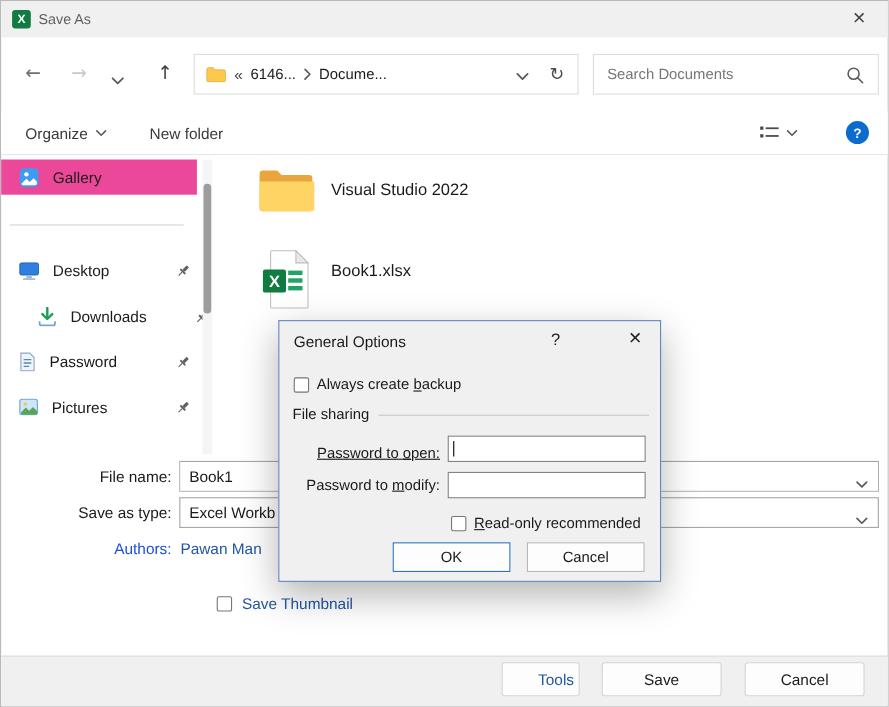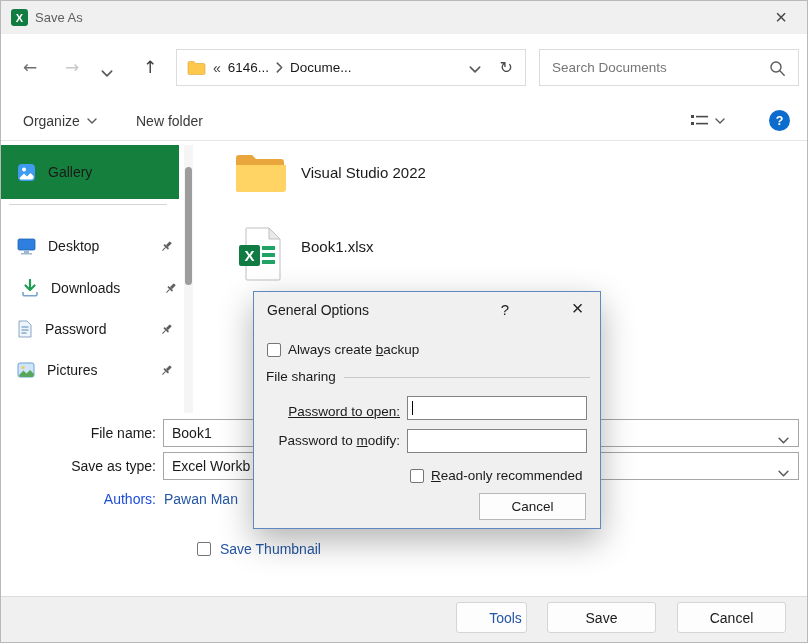--- a/index.html
+++ b/index.html
@@ -102,21 +102,21 @@
       </svg>
       <svg class="chev" width="10" height="6" viewBox="0 0 10 6">
           <polyline points="1,1 5,5 9,1"></polyline>
         </svg>
     </div>
     <div class="abs flex" style="left:768px;top:9px;width:21px;height:21px;border-radius:50%;background:#0b6cce;color:#fff;font-size:12.5px;font-weight:bold;justify-content:center;">
       <span>?</span>
     </div>
   </div>
 
-  <div class="abs sideitem" style="left:0;top:144px;height:54px;width:178px;background:#15803d;">
+  <div class="abs sideitem" style="left:0;top:144px;height:32px;width:178px;background:#ec4899;">
     <svg width="19" height="19" viewBox="0 0 19 19">
       <rect x="1" y="1" width="17" height="17" rx="4" fill="#3f9bf0"></rect>
       <circle cx="7" cy="6.5" r="2" fill="#fff"></circle>
       <path d="M2.5 15l4.5-4.5 3 3 3.5-3.5 3 3v1.5q0 2-2 2h-10q-2 0-2-1.5z" fill="#fff"></path>
     </svg>
     <span>Gallery</span>
   </div>
 
   <div class="abs" style="left:8px;top:203px;width:158px;height:1px;background:#d4d4d4;"></div>
 
@@ -129,21 +129,21 @@
     <span style="flex:1;">Desktop</span>
     <svg width="13" height="13" viewBox="0 0 13 13">
       <g transform="rotate(45 6.5 6.5)" fill="#5f5f5f">
         <rect x="5.1" y="0.5" width="2.8" height="5.5" rx="0.6"></rect>
         <rect x="3.2" y="6" width="6.6" height="1.8" rx="0.9"></rect>
         <rect x="6" y="7.8" width="1" height="4.5"></rect>
       </g>
     </svg>
   </div>
 
-  <div class="abs sideitem" style="left:4px;top:270px;">
+  <div class="abs sideitem" style="left:17px;top:270px;">
     <svg width="18" height="18" viewBox="0 0 18 18">
       <path d="M9 1v9" stroke="#1f9d55" stroke-width="2.2" fill="none" stroke-linecap="round"></path>
       <path d="M4.5 6.5L9 11l4.5-4.5" stroke="#1f9d55" stroke-width="2.2" fill="none" stroke-linecap="round" stroke-linejoin="round"></path>
       <path d="M2 13v2q0 1.8 1.8 1.8h10.4q1.8 0 1.8-1.8v-2" stroke="#7aa5c9" stroke-width="1.6" fill="none"></path>
     </svg>
     <span style="flex:1;">Downloads</span>
     <svg width="13" height="13" viewBox="0 0 13 13">
       <g transform="rotate(45 6.5 6.5)" fill="#5f5f5f">
         <rect x="5.1" y="0.5" width="2.8" height="5.5" rx="0.6"></rect>
         <rect x="3.2" y="6" width="6.6" height="1.8" rx="0.9"></rect>
@@ -281,18 +281,21 @@
     </span>
     <div class="abs" style="left:153px;top:137px;width:180px;height:24px;">
       <input type="password" class="pwin" style="">
     </div>
 
     <div class="abs cb" style="left:156px;top:177px;"></div>
     <span class="abs" style="left:177px;top:176px;font-size:13.5px;">
       <span></span><span class="u">R</span><span>ead-only recommended</span>
     </span>
 
+    <div class="abs flex" style="left:103px;top:201px;width:107px;height:27px;background:#fdfdfd;border:1px solid #2f74c4;justify-content:center;font-size:13.5px;">
+      <span>OK</span>
+    </div>
     <div class="abs flex" style="left:225px;top:201px;width:107px;height:27px;background:#fdfdfd;border:1px solid #b8b8b8;justify-content:center;font-size:13.5px;">
       <span>Cancel</span>
     </div>
   </div>
 
 </div>
 
 </body></html>

